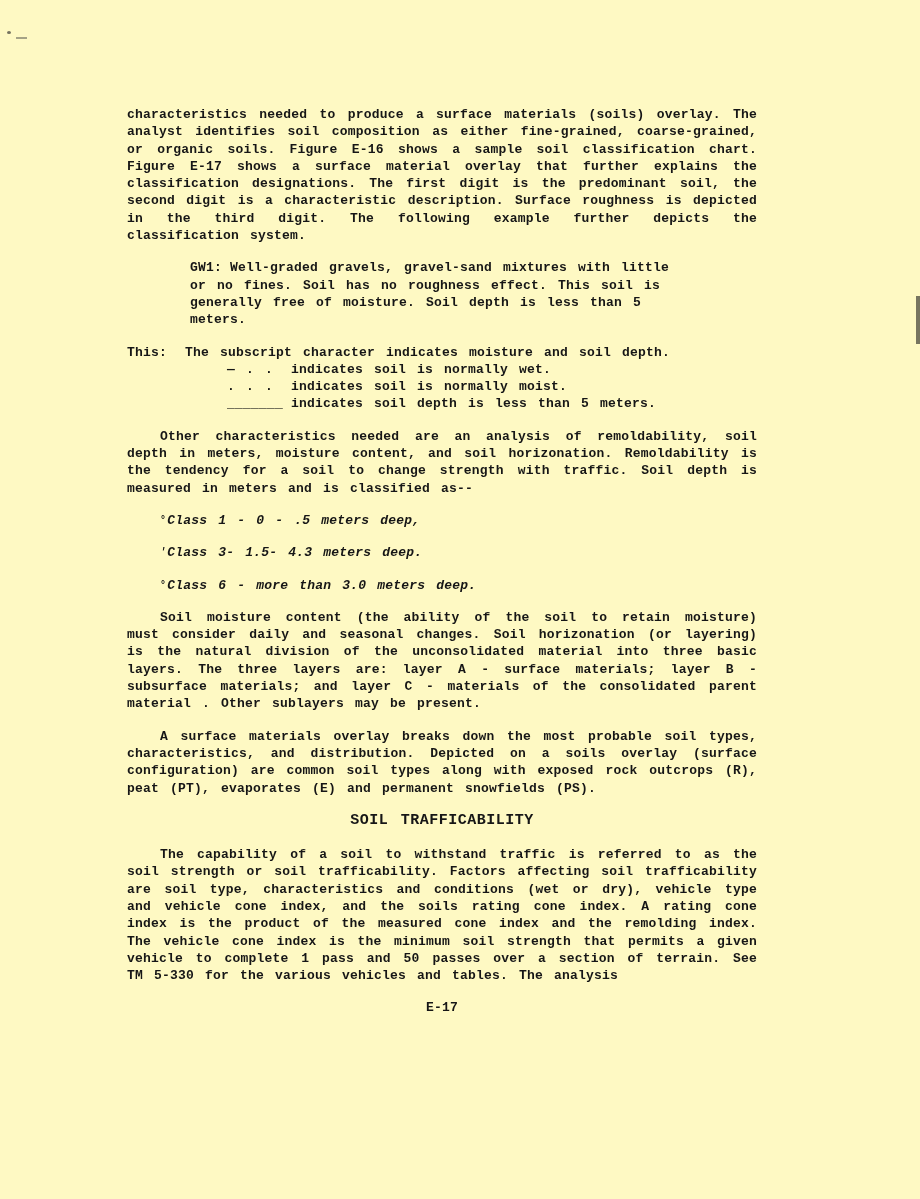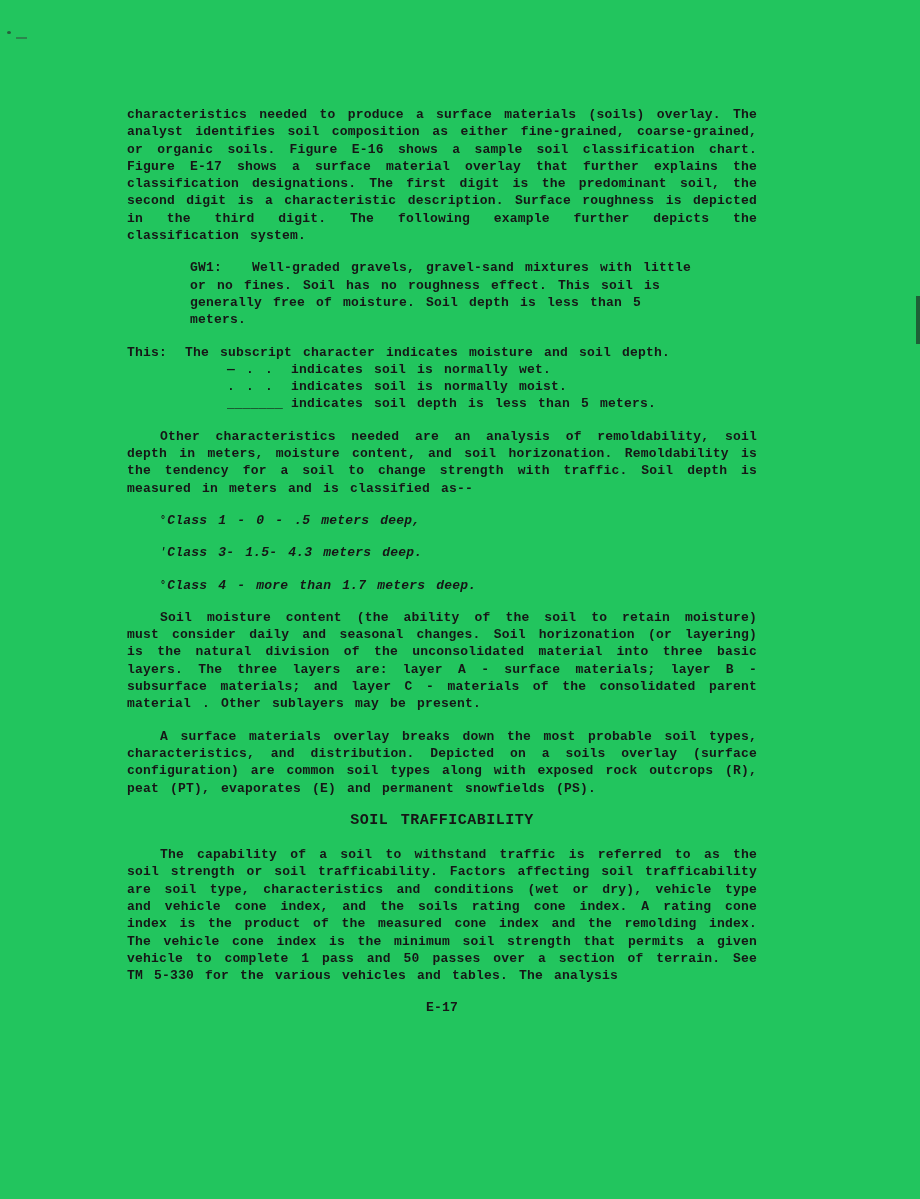--- a/index.html
+++ b/index.html
@@ -5,21 +5,21 @@
   * { box-sizing: border-box; }
   html, body { margin: 0; padding: 0; }
   body {
     width: 920px; height: 1199px;
     background: #ffffff;
     font-family: "Liberation Mono", "DejaVu Sans Mono", monospace;
   }
   .page {
     position: relative;
     width: 920px; height: 1199px;
-    background: #22c55e;
+    background: #fef9c3;
     color: #161616;
     overflow: hidden;
   }
   .content {
     position: absolute;
     left: 127px; top: 106px;
     width: 630px;
     font-size: 13px;
     font-weight: 700;
     line-height: 17.3px;
@@ -30,21 +30,21 @@
     margin: 0 0 15px 0;
     text-align: justify;
   }
   .para.indent { text-indent: 33px; }
 
   .example {
     margin: 0 0 15px 63px;
     width: 505px;
     text-align: left;
   }
-  .example .ex-label { padding-right: 30px; }
+  .example .ex-label { padding-right: 8px; }
 
   .note-block { margin: 0 0 15px 0; }
   .note-head .note-label { display: inline-block; width: 58px; }
   .note-item { margin-left: 100px; }
   .note-item .sym { display: inline-block; min-width: 64px; }
 
   .class-list { margin: 0 0 15px 33px; }
   .class-item { margin-bottom: 15px; font-style: italic; }
   .class-item .bullet {
     display: inline-block;
@@ -116,21 +116,21 @@
     <p class="para indent">Other characteristics needed are an analysis of remoldability, soil depth in meters, moisture content, and soil horizonation. Remoldability is the tendency for a soil to change strength with traffic. Soil depth is measured in meters and is classified as--</p>
 
     <div class="class-list">
       <div class="class-item">
         <span class="bullet">°</span><span>Class 1 - 0 - .5 meters deep,</span>
       </div>
       <div class="class-item">
         <span class="bullet">'</span><span>Class 3- 1.5- 4.3 meters deep.</span>
       </div>
       <div class="class-item">
-        <span class="bullet">°</span><span>Class 4 - more than 1.7 meters deep.</span>
+        <span class="bullet">°</span><span>Class 6 - more than 3.0 meters deep.</span>
       </div>
     </div>
 
     <p class="para indent">Soil moisture content (the ability of the soil to retain moisture) must consider daily and seasonal changes. Soil horizonation (or layering) is the natural division of the unconsolidated material into three basic layers. The three layers are: layer A - surface materials; layer B - subsurface materials; and layer C - materials of the consolidated parent material . Other sublayers may be present.</p>
 
     <p class="para indent">A surface materials overlay breaks down the most probable soil types, characteristics, and distribution. Depicted on a soils overlay (surface configuration) are common soil types along with exposed rock outcrops (R), peat (PT), evaporates (E) and permanent snowfields (PS).</p>
 
     <h2 class="heading">SOIL TRAFFICABILITY</h2>
 
     <p class="para indent">The capability of a soil to withstand traffic is referred to as the soil strength or soil trafficability. Factors affecting soil trafficability are soil type, characteristics and conditions (wet or dry), vehicle type and vehicle cone index, and the soils rating cone index. A rating cone index is the product of the measured cone index and the remolding index. The vehicle cone index is the minimum soil strength that permits a given vehicle to complete 1 pass and 50 passes over a section of terrain. See TM 5-330 for the various vehicles and tables. The analysis</p>

